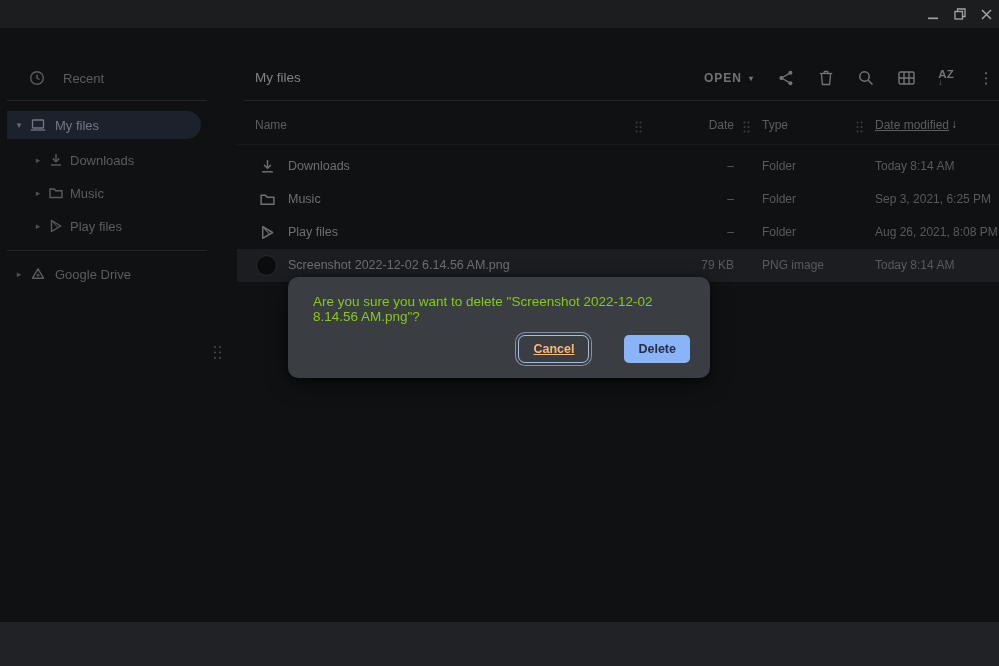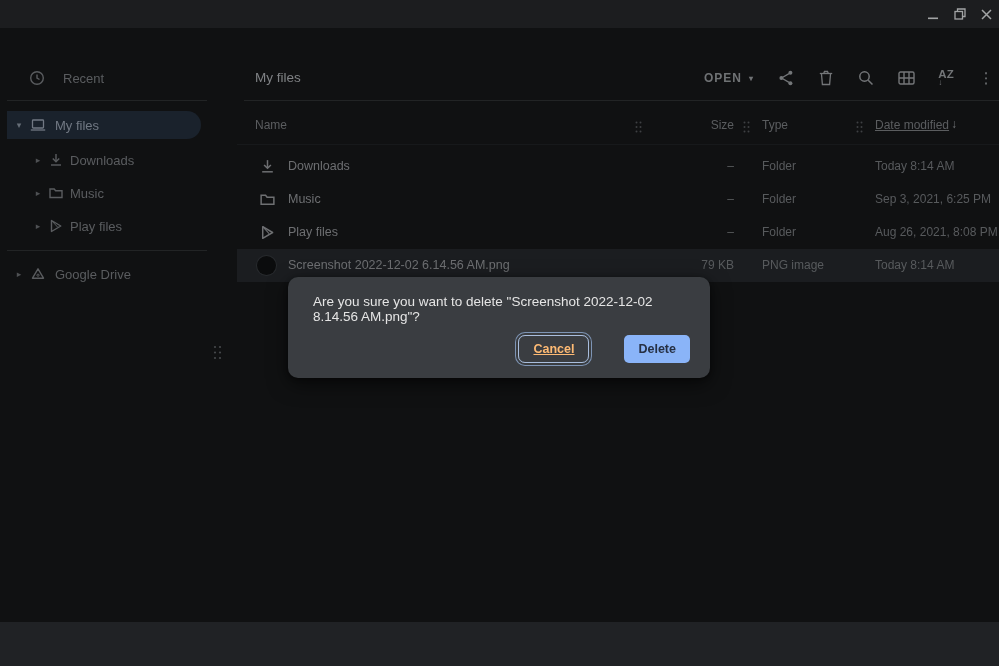--- a/index.html
+++ b/index.html
@@ -51,21 +51,21 @@
   .rsize { position:absolute; left:400px; top:9px; width:97px; text-align:right; font-size:12px; color:#6b6e71; }
   .rtype { position:absolute; left:525px; top:9px; font-size:12px; color:#6b6e71; }
   .rdate { position:absolute; left:638px; top:9px; font-size:12px; color:#6b6e71; }
   .thumb { position:absolute; left:20px; top:7px; width:19px; height:19px; border-radius:50%; background:#0e0f10; box-shadow:0 0 0 1px rgba(255,255,255,0.07); }
 
   
   .scrim { position:absolute; top:0; left:0; width:999px; height:622px; background:rgba(0,0,0,0.18); pointer-events:none; }
 
   
   .dialog { position:absolute; left:288px; top:277px; width:422px; height:101px; background:#3a3d41; border-radius:10px; box-shadow:0 6px 20px rgba(0,0,0,0.55), 0 1px 4px rgba(0,0,0,0.4); }
-  .dlg-msg { position:absolute; left:25px; top:17px; width:382px; font-size:13.5px; color:#e5e5e5; }
+  .dlg-msg { position:absolute; left:25px; top:17px; width:382px; font-size:13.5px; color:#84cc16; }
   .dlg-btns { position:absolute; right:20px; bottom:15px; display:flex; gap:9px; }
   .btn { height:28px; padding:0 14px; font-family:"Liberation Sans", sans-serif; font-size:12.5px; font-weight:bold; border-radius:5px; cursor:pointer; display:flex; align-items:center; }
   .btn-cancel { background:transparent; color:#fdba74; border:1.5px solid #a9bedd; border-radius:7px; box-shadow:0 0 0 2px #3a3d41, 0 0 0 3px #76891f0; box-shadow:0 0 0 2px #3a3d41, 0 0 0 3px #7e95b5;text-decoration:underline; }
   .btn-delete { background:#8ab4f8; color:#263044; border:none;margin-left:26px; }
 
   
   .shelf { position:absolute; left:0; top:622px; width:999px; height:44px; background:#202225; }
 </style>
 </head>
 <body>
@@ -223,21 +223,21 @@
     <div class="col-dots" style="left:628px;">
       <svg width="7" height="12" viewBox="0 0 7 12" fill="#4c4f52">
           <circle cx="1.5" cy="1.5" r="1"></circle>
           <circle cx="5.5" cy="1.5" r="1"></circle>
           <circle cx="1.5" cy="6" r="1"></circle>
           <circle cx="5.5" cy="6" r="1"></circle>
           <circle cx="1.5" cy="10.5" r="1"></circle>
           <circle cx="5.5" cy="10.5" r="1"></circle>
         </svg>
     </div>
-    <div class="th" style="left:630px; width:97px; text-align:right;">Size</div>
+    <div class="th" style="left:630px; width:97px; text-align:right;">Date</div>
     <div class="col-dots" style="left:736px;">
       <svg width="7" height="12" viewBox="0 0 7 12" fill="#4c4f52">
           <circle cx="1.5" cy="1.5" r="1"></circle>
           <circle cx="5.5" cy="1.5" r="1"></circle>
           <circle cx="1.5" cy="6" r="1"></circle>
           <circle cx="5.5" cy="6" r="1"></circle>
           <circle cx="1.5" cy="10.5" r="1"></circle>
           <circle cx="5.5" cy="10.5" r="1"></circle>
         </svg>
     </div>

